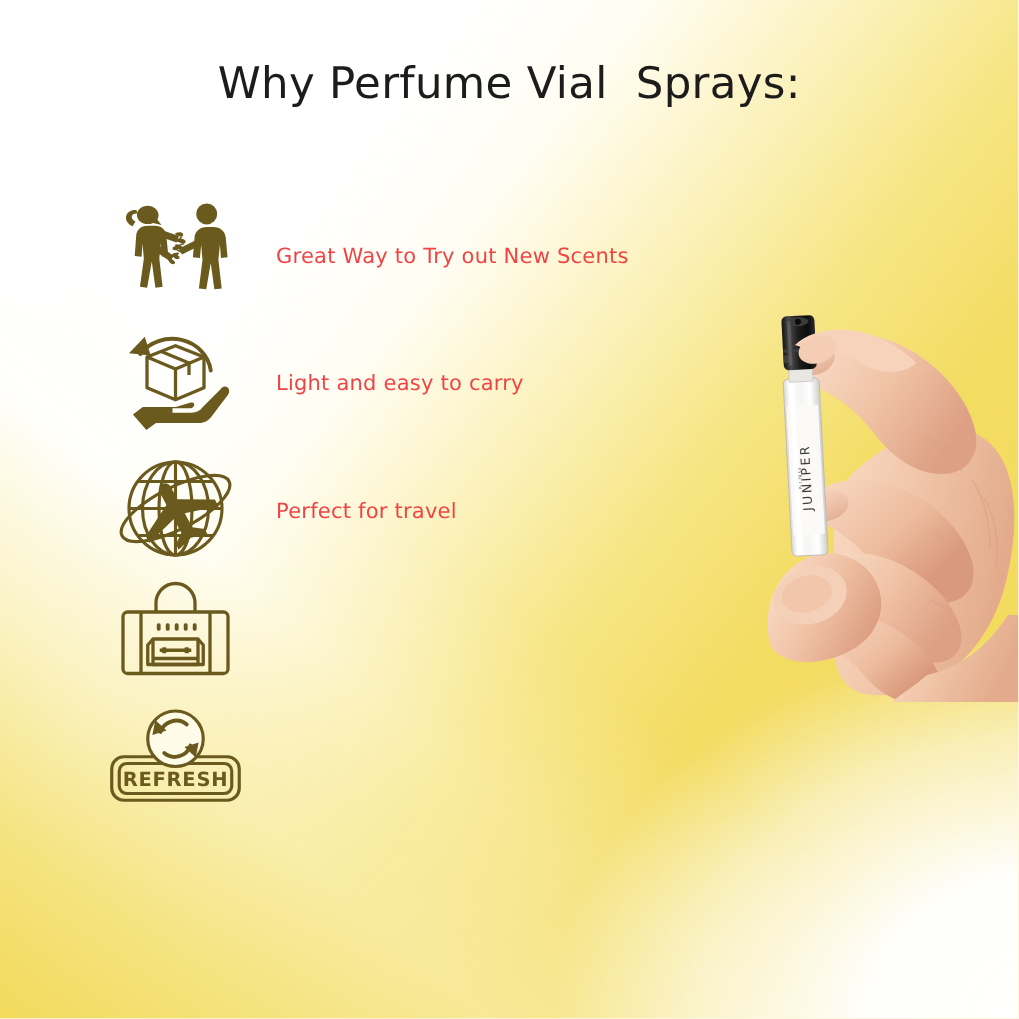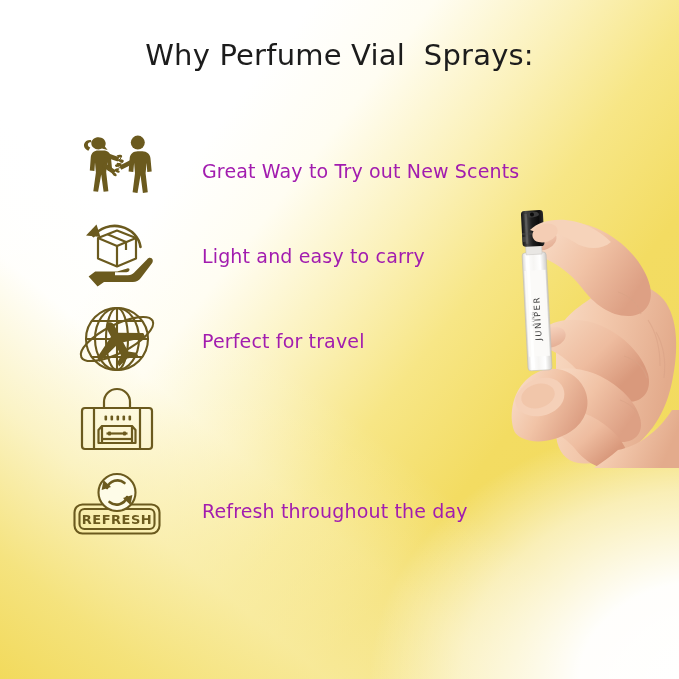--- a/index.html
+++ b/index.html
@@ -80,24 +80,24 @@
   .icon-cell {
     width:110px;
     min-width:110px;
     margin-left:62px;
     height:80px;
     display:flex;
     justify-content:center;
   }
   .icon-cell svg { display:block; overflow:visible; }
   .row-label {
-    font-size:19px;
-    color:#a21caf;
+    font-size:14px;
+    color:#ef4444;
     letter-spacing:0.15px;
-    margin-left:30px;
+    margin-left:12px;
     white-space:nowrap;
     font-family:"DejaVu Sans", sans-serif;
   }
 
   
   #hand-photo {
     position:absolute;
     left:498px; top:200px;
     width:181px; height:268px;
   }
@@ -261,21 +261,20 @@
           <g fill="none" stroke="#6B5A1E" stroke-width="2.6" stroke-linecap="round">
             <path d="M38.0 17.0 A11 11 0 0 1 55.5 12.0"></path>
             <path d="M58.0 26.0 A11 11 0 0 1 40.5 31.0"></path>
           </g>
           <path d="M34.5 9.0 L42.0 16.0 L32.6 19.0 Z" fill="#6B5A1E"></path>
           <path d="M61.5 34.0 L54.0 27.0 L63.4 24.0 Z" fill="#6B5A1E"></path>
 
           <text class="refresh-word" x="48" y="53" text-anchor="middle">REFRESH</text>
         </svg>
       </div>
-      <div class="row-label">Refresh throughout the day</div>
     </div>
 
   </div>
 
   <div id="hand-photo">
     <svg width="181" height="268" viewBox="0 0 181 268">
       <defs>
         <linearGradient id="skinA" x1="0" y1="0" x2="1" y2="0.3">
           <stop offset="0%" stop-color="#f8dcc6"></stop>
           <stop offset="40%" stop-color="#f3c9ad"></stop>

